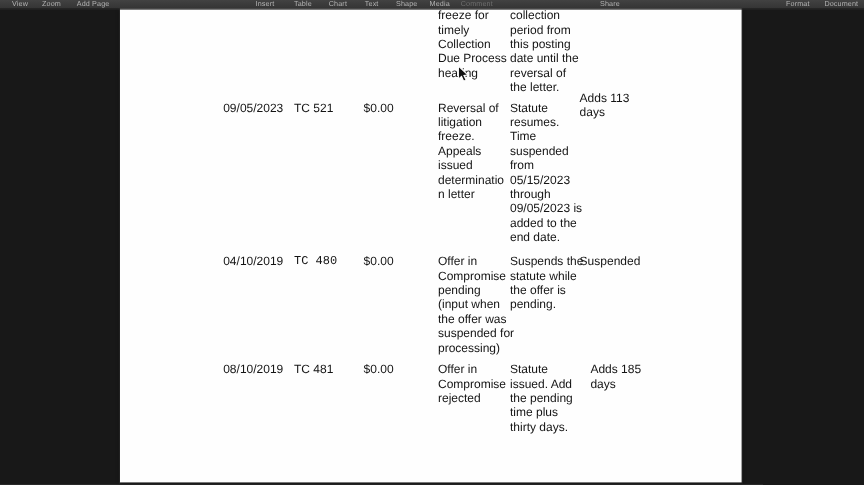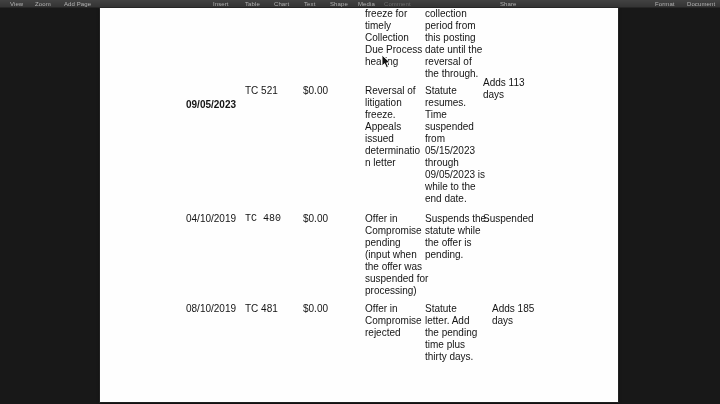--- a/index.html
+++ b/index.html
@@ -75,23 +75,23 @@
             <div class="line">Collection</div>
             <div class="line">Due Process</div>
             <div class="line">hearing</div>
           </div>
           <div class="cell" style="left: 325px; top: 1px;">
             <div class="line">collection</div>
             <div class="line">period from</div>
             <div class="line">this posting</div>
             <div class="line">date until the</div>
             <div class="line">reversal of</div>
-            <div class="line">the through.</div>
+            <div class="line">the letter.</div>
           </div>
-          <div class="cell" style="left: 86px; top: 92px; font-weight: bold;">
+          <div class="cell" style="left: 86px; top: 78px;">
             <div class="line">09/05/2023</div>
           </div>
           <div class="cell" style="left: 145px; top: 78px;">
             <div class="line">TC 521</div>
           </div>
           <div class="cell" style="left: 203px; top: 78px;">
             <div class="line">$0.00</div>
           </div>
           <div class="cell" style="left: 265px; top: 78px;">
             <div class="line">Reversal of</div>
@@ -104,21 +104,21 @@
           </div>
           <div class="cell" style="left: 325px; top: 78px;">
             <div class="line">Statute</div>
             <div class="line">resumes.</div>
             <div class="line">Time</div>
             <div class="line">suspended</div>
             <div class="line">from</div>
             <div class="line">05/15/2023</div>
             <div class="line">through</div>
             <div class="line">09/05/2023 is</div>
-            <div class="line">while to the</div>
+            <div class="line">added to the</div>
             <div class="line">end date.</div>
           </div>
           <div class="cell" style="left: 383px; top: 70px;">
             <div class="line">Adds 113</div>
             <div class="line">days</div>
           </div>
           <div class="cell" style="left: 86px; top: 206px;">
             <div class="line">04/10/2019</div>
           </div>
           <div class="cell" style="left: 145px; top: 206px; font-family: Liberation Mono, monospace;">
@@ -154,21 +154,21 @@
           <div class="cell" style="left: 203px; top: 296px;">
             <div class="line">$0.00</div>
           </div>
           <div class="cell" style="left: 265px; top: 296px;">
             <div class="line">Offer in</div>
             <div class="line">Compromise</div>
             <div class="line">rejected</div>
           </div>
           <div class="cell" style="left: 325px; top: 296px;">
             <div class="line">Statute</div>
-            <div class="line">letter. Add</div>
+            <div class="line">issued. Add</div>
             <div class="line">the pending</div>
             <div class="line">time plus</div>
             <div class="line">thirty days.</div>
           </div>
           <div class="cell" style="left: 392px; top: 296px;">
             <div class="line">Adds 185</div>
             <div class="line">days</div>
           </div>
         </div>
     </div>

